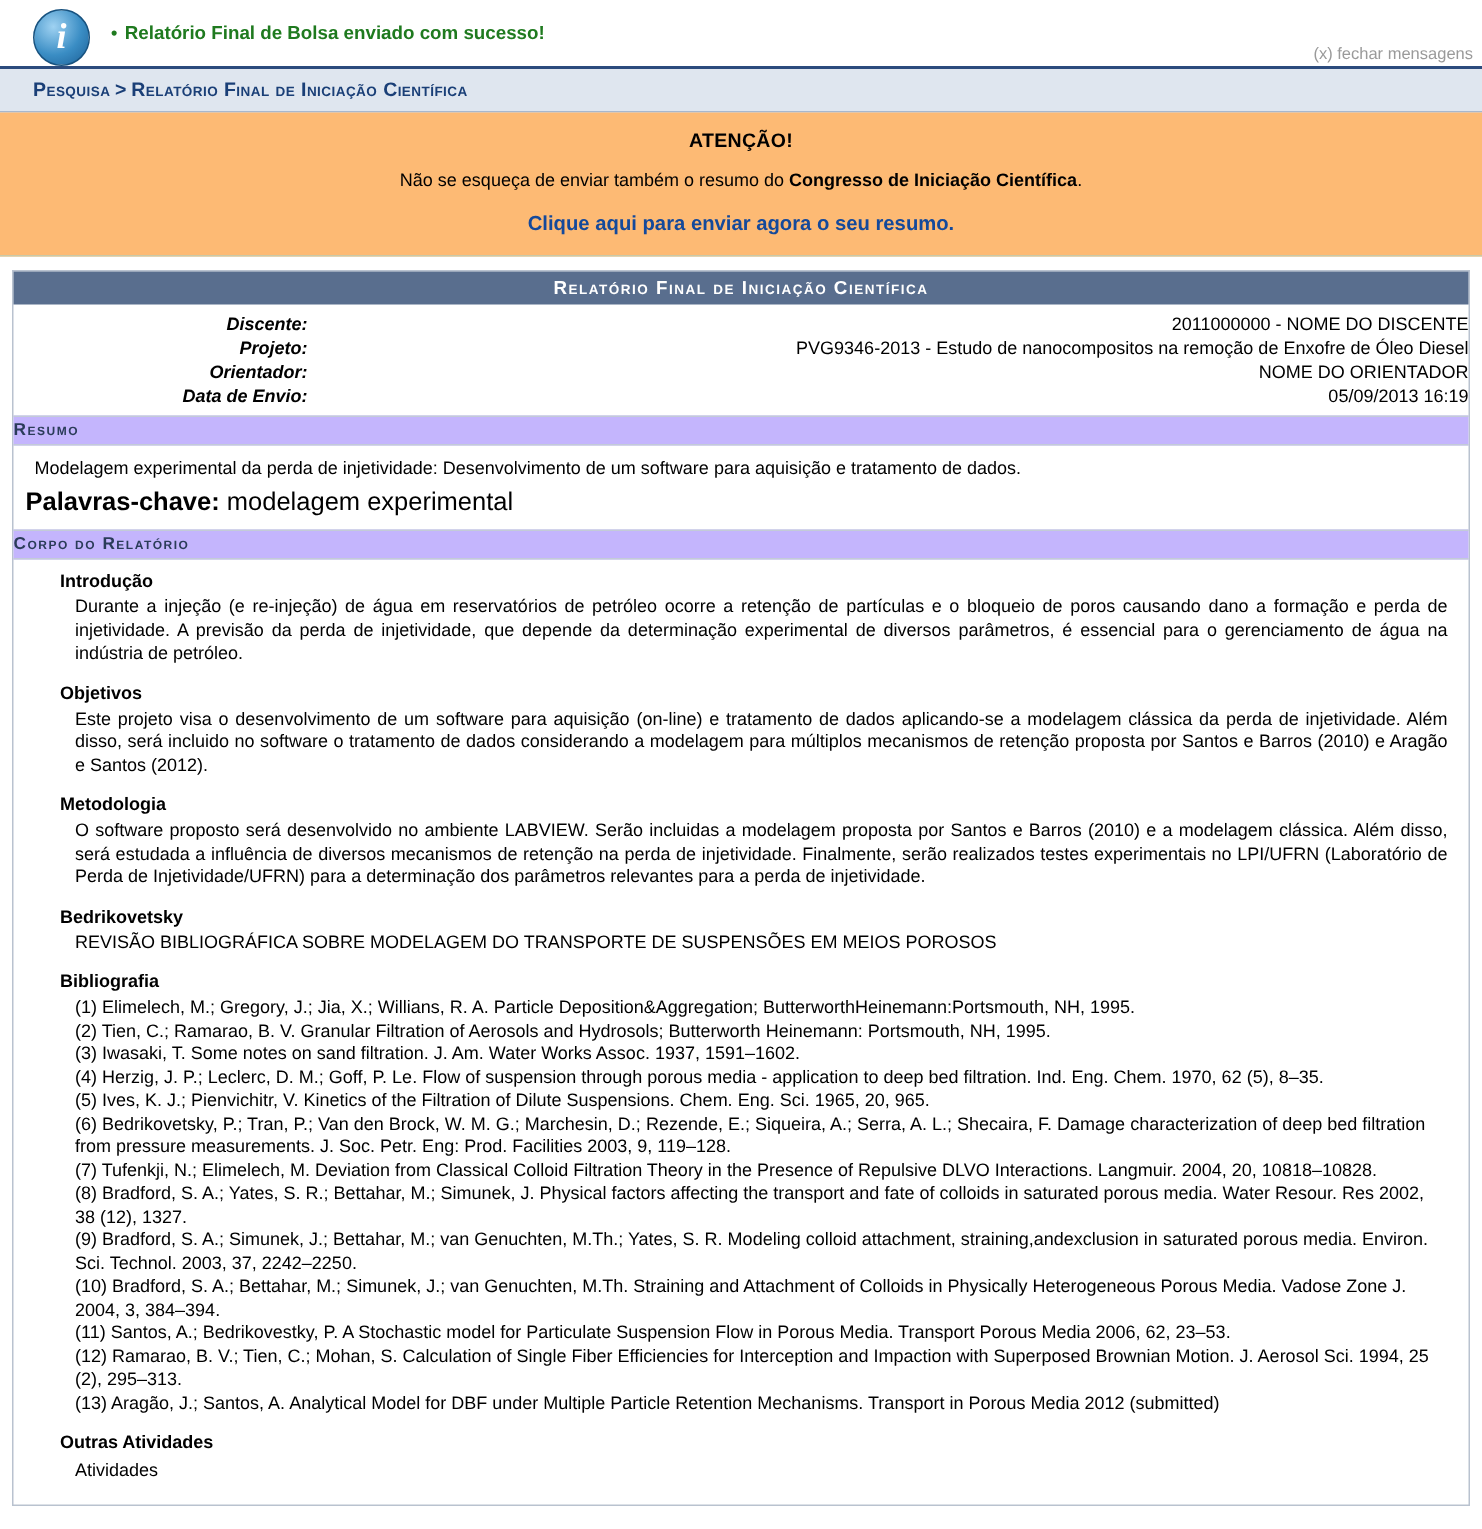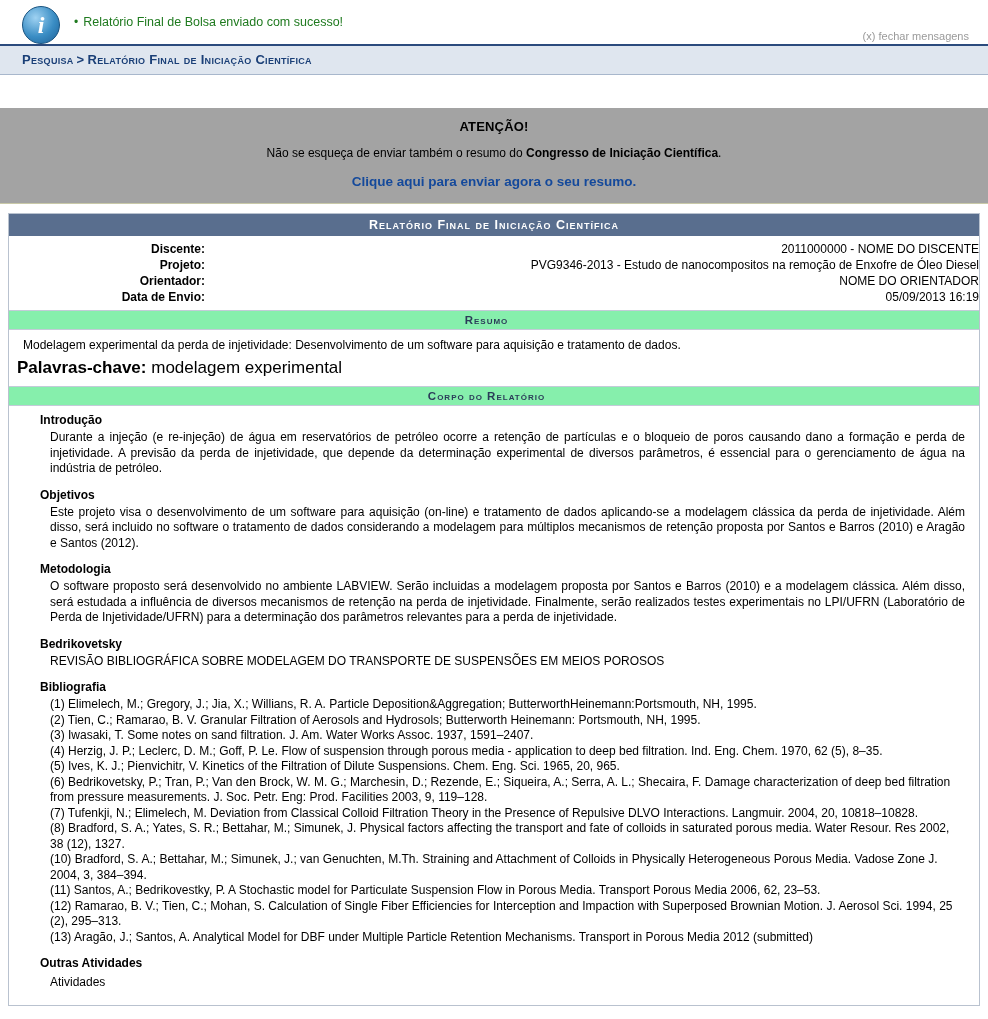--- a/index.html
+++ b/index.html
@@ -44,31 +44,31 @@
     font-weight: bold;
     font-style: italic;
     font-size: 24px;
     line-height: 36px;
     text-align: center;
   }
   .msg-text {
     margin-left: 14px;
     margin-top: 9px;
     color: #1f7a1f;
-    font-weight: normal;
+    font-weight: bold;
     font-size: 12.5px;
   }
   .msg-bullet {
     color: #1f7a1f;
     margin-right: 5px;
     font-size: 12px;
   }
   .close-msgs {
     position: absolute;
-    right: 19px;
+    right: 6px;
     bottom: 2px;
     color: #9a9a9a;
     font-size: 11px;
     text-decoration: none;
   }
 
   
   .breadcrumb {
     background: #dfe6ef;
     border-bottom: 1px solid #a8b7cc;
@@ -77,25 +77,24 @@
     font-variant: small-caps;
     font-weight: bold;
     font-size: 13px;
     letter-spacing: .3px;
   }
   .breadcrumb a { color: #1a3f77; text-decoration: none; }
   .breadcrumb .sep { margin: 0 3px; font-weight: bold; }
 
   
   .attention {
-    background: #a3a3a3;
+    background: #fdba74;
     border-bottom: 1px solid #c9c9a8;
     padding: 11px 0 14px 0;
     text-align: center;
-    margin-top: 33px;
   }
   .attention h2 {
     margin: 0 0 12px 0;
     font-size: 13px;
     font-weight: bold;
     letter-spacing: .2px;
   }
   .attention .line {
     font-size: 12px;
     margin-bottom: 14px;
@@ -118,24 +117,23 @@
     background: #596e8e;
     color: #ffffff;
     text-align: center;
     font-variant: small-caps;
     font-weight: bold;
     font-size: 12.5px;
     letter-spacing: 1px;
     padding: 4px 0 4px 0;
   }
   .subheader {
-    background: #86efac;
+    background: #c4b5fd;
     border-top: 1px solid #c3cbd8;
     border-bottom: 1px solid #c3cbd8;
-    text-align: center;
     font-variant: small-caps;
     font-weight: bold;
     font-size: 11.5px;
     color: #2b3c59;
     letter-spacing: 1px;
     padding: 3px 15px 3px 0;
   }
 
   table.fields {
     border-collapse: collapse;
@@ -146,20 +144,21 @@
     font-size: 12px;
     padding: 1px 0;
     vertical-align: top;
   }
   td.lbl {
     width: 196px;
     text-align: right;
     font-weight: bold;
     padding-right: 6px;
     white-space: nowrap;
+    font-style: italic;
   }
   td.val { text-align: right; }
 
   .resumo-body {
     padding: 8px 10px 4px 14px;
     font-size: 12px;
   }
   .kw {
     padding: 2px 10px 8px 8px;
     font-size: 17px;
@@ -261,26 +260,27 @@
       <div class="sec-title">Metodologia</div>
       <div class="sec-body justified">O software proposto será desenvolvido no ambiente LABVIEW. Serão incluidas a modelagem proposta por Santos e Barros (2010) e a modelagem clássica. Além disso, será estudada a influência de diversos mecanismos de retenção na perda de injetividade. Finalmente, serão realizados testes experimentais no LPI/UFRN (Laboratório de Perda de Injetividade/UFRN) para a determinação dos parâmetros relevantes para a perda de injetividade.</div>
 
       <div class="sec-title">Bedrikovetsky</div>
       <div class="sec-body">REVISÃO BIBLIOGRÁFICA SOBRE MODELAGEM DO TRANSPORTE DE SUSPENSÕES EM MEIOS POROSOS</div>
 
       <div class="sec-title">Bibliografia</div>
       <div class="biblio">
         <div>(1) Elimelech, M.; Gregory, J.; Jia, X.; Willians, R. A. Particle Deposition&amp;Aggregation; ButterworthHeinemann:Portsmouth, NH, 1995.</div>
         <div>(2) Tien, C.; Ramarao, B. V. Granular Filtration of Aerosols and Hydrosols; Butterworth Heinemann: Portsmouth, NH, 1995.</div>
-        <div>(3) Iwasaki, T. Some notes on sand filtration. J. Am. Water Works Assoc. 1937, 1591–2407.</div>
+        <div>(3) Iwasaki, T. Some notes on sand filtration. J. Am. Water Works Assoc. 1937, 1591–1602.</div>
         <div>(4) Herzig, J. P.; Leclerc, D. M.; Goff, P. Le. Flow of suspension through porous media - application to deep bed filtration. Ind. Eng. Chem. 1970, 62 (5), 8–35.</div>
         <div>(5) Ives, K. J.; Pienvichitr, V. Kinetics of the Filtration of Dilute Suspensions. Chem. Eng. Sci. 1965, 20, 965.</div>
         <div>(6) Bedrikovetsky, P.; Tran, P.; Van den Brock, W. M. G.; Marchesin, D.; Rezende, E.; Siqueira, A.; Serra, A. L.; Shecaira, F. Damage characterization of deep bed filtration from pressure measurements. J. Soc. Petr. Eng: Prod. Facilities 2003, 9, 119–128.</div>
         <div>(7) Tufenkji, N.; Elimelech, M. Deviation from Classical Colloid Filtration Theory in the Presence of Repulsive DLVO Interactions. Langmuir. 2004, 20, 10818–10828.</div>
         <div>(8) Bradford, S. A.; Yates, S. R.; Bettahar, M.; Simunek, J. Physical factors affecting the transport and fate of colloids in saturated porous media. Water Resour. Res 2002, 38 (12), 1327.</div>
+        <div>(9) Bradford, S. A.; Simunek, J.; Bettahar, M.; van Genuchten, M.Th.; Yates, S. R. Modeling colloid attachment, straining,andexclusion in saturated porous media. Environ. Sci. Technol. 2003, 37, 2242–2250.</div>
         <div>(10) Bradford, S. A.; Bettahar, M.; Simunek, J.; van Genuchten, M.Th. Straining and Attachment of Colloids in Physically Heterogeneous Porous Media. Vadose Zone J. 2004, 3, 384–394.</div>
         <div>(11) Santos, A.; Bedrikovestky, P. A Stochastic model for Particulate Suspension Flow in Porous Media. Transport Porous Media 2006, 62, 23–53.</div>
         <div>(12) Ramarao, B. V.; Tien, C.; Mohan, S. Calculation of Single Fiber Efficiencies for Interception and Impaction with Superposed Brownian Motion. J. Aerosol Sci. 1994, 25 (2), 295–313.</div>
         <div>(13) Aragão, J.; Santos, A. Analytical Model for DBF under Multiple Particle Retention Mechanisms. Transport in Porous Media 2012 (submitted)</div>
       </div>
 
       <div class="sec-title">Outras Atividades</div>
       <div class="outras-body">Atividades</div>
     </div>
   </div>

